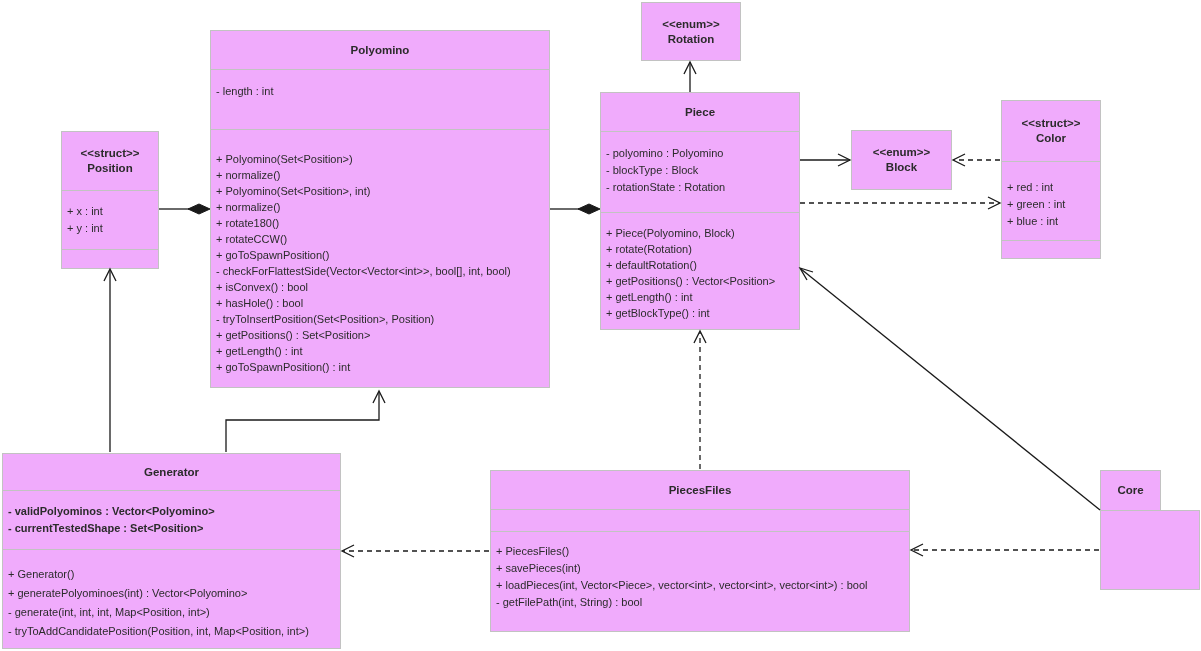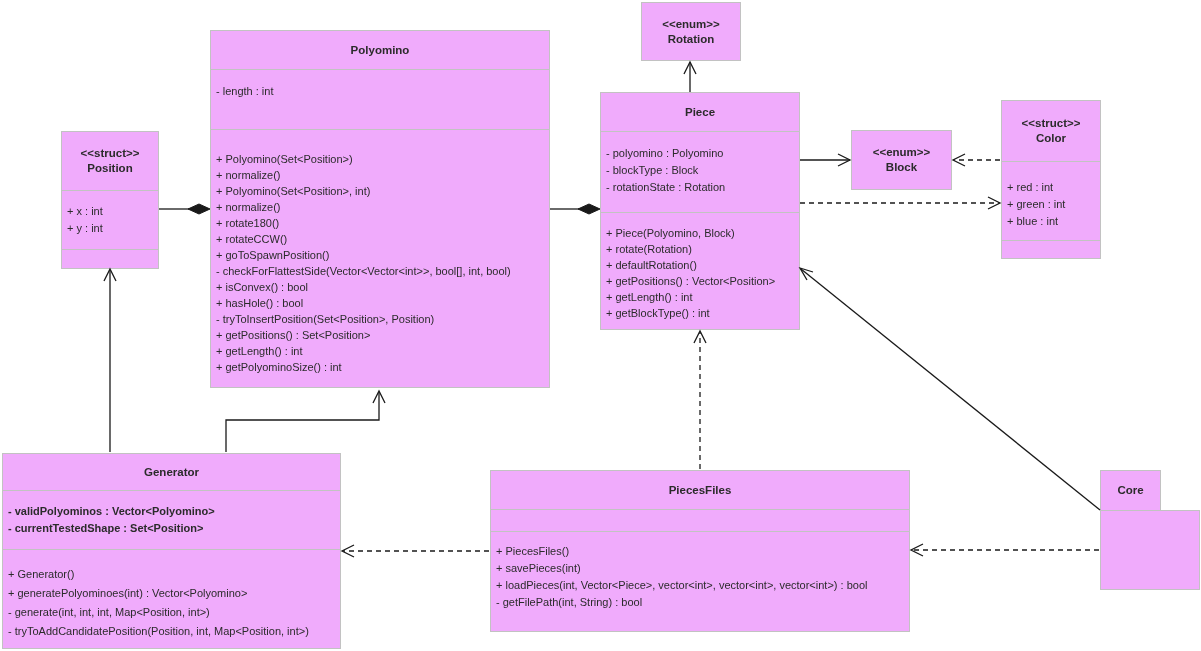--- a/index.html
+++ b/index.html
@@ -85,21 +85,21 @@
       <div class="member">+ normalize()</div>
       <div class="member">+ rotate180()</div>
       <div class="member">+ rotateCCW()</div>
       <div class="member">+ goToSpawnPosition()</div>
       <div class="member">- checkForFlattestSide(Vector&lt;Vector&lt;int&gt;&gt;, bool[], int, bool)</div>
       <div class="member">+ isConvex() : bool</div>
       <div class="member">+ hasHole() : bool</div>
       <div class="member">- tryToInsertPosition(Set&lt;Position&gt;, Position)</div>
       <div class="member">+ getPositions() : Set&lt;Position&gt;</div>
       <div class="member">+ getLength() : int</div>
-      <div class="member">+ getPolyominoSize() : int</div>
+      <div class="member">+ goToSpawnPosition() : int</div>
     </div>
 </div>
 
 <div class="uml-class" id="box-rotation">
   <div class="uml-header">
     <span class="stereo">&lt;&lt;enum&gt;&gt;</span>
     <span>Rotation</span>
   </div>
 </div>
 

